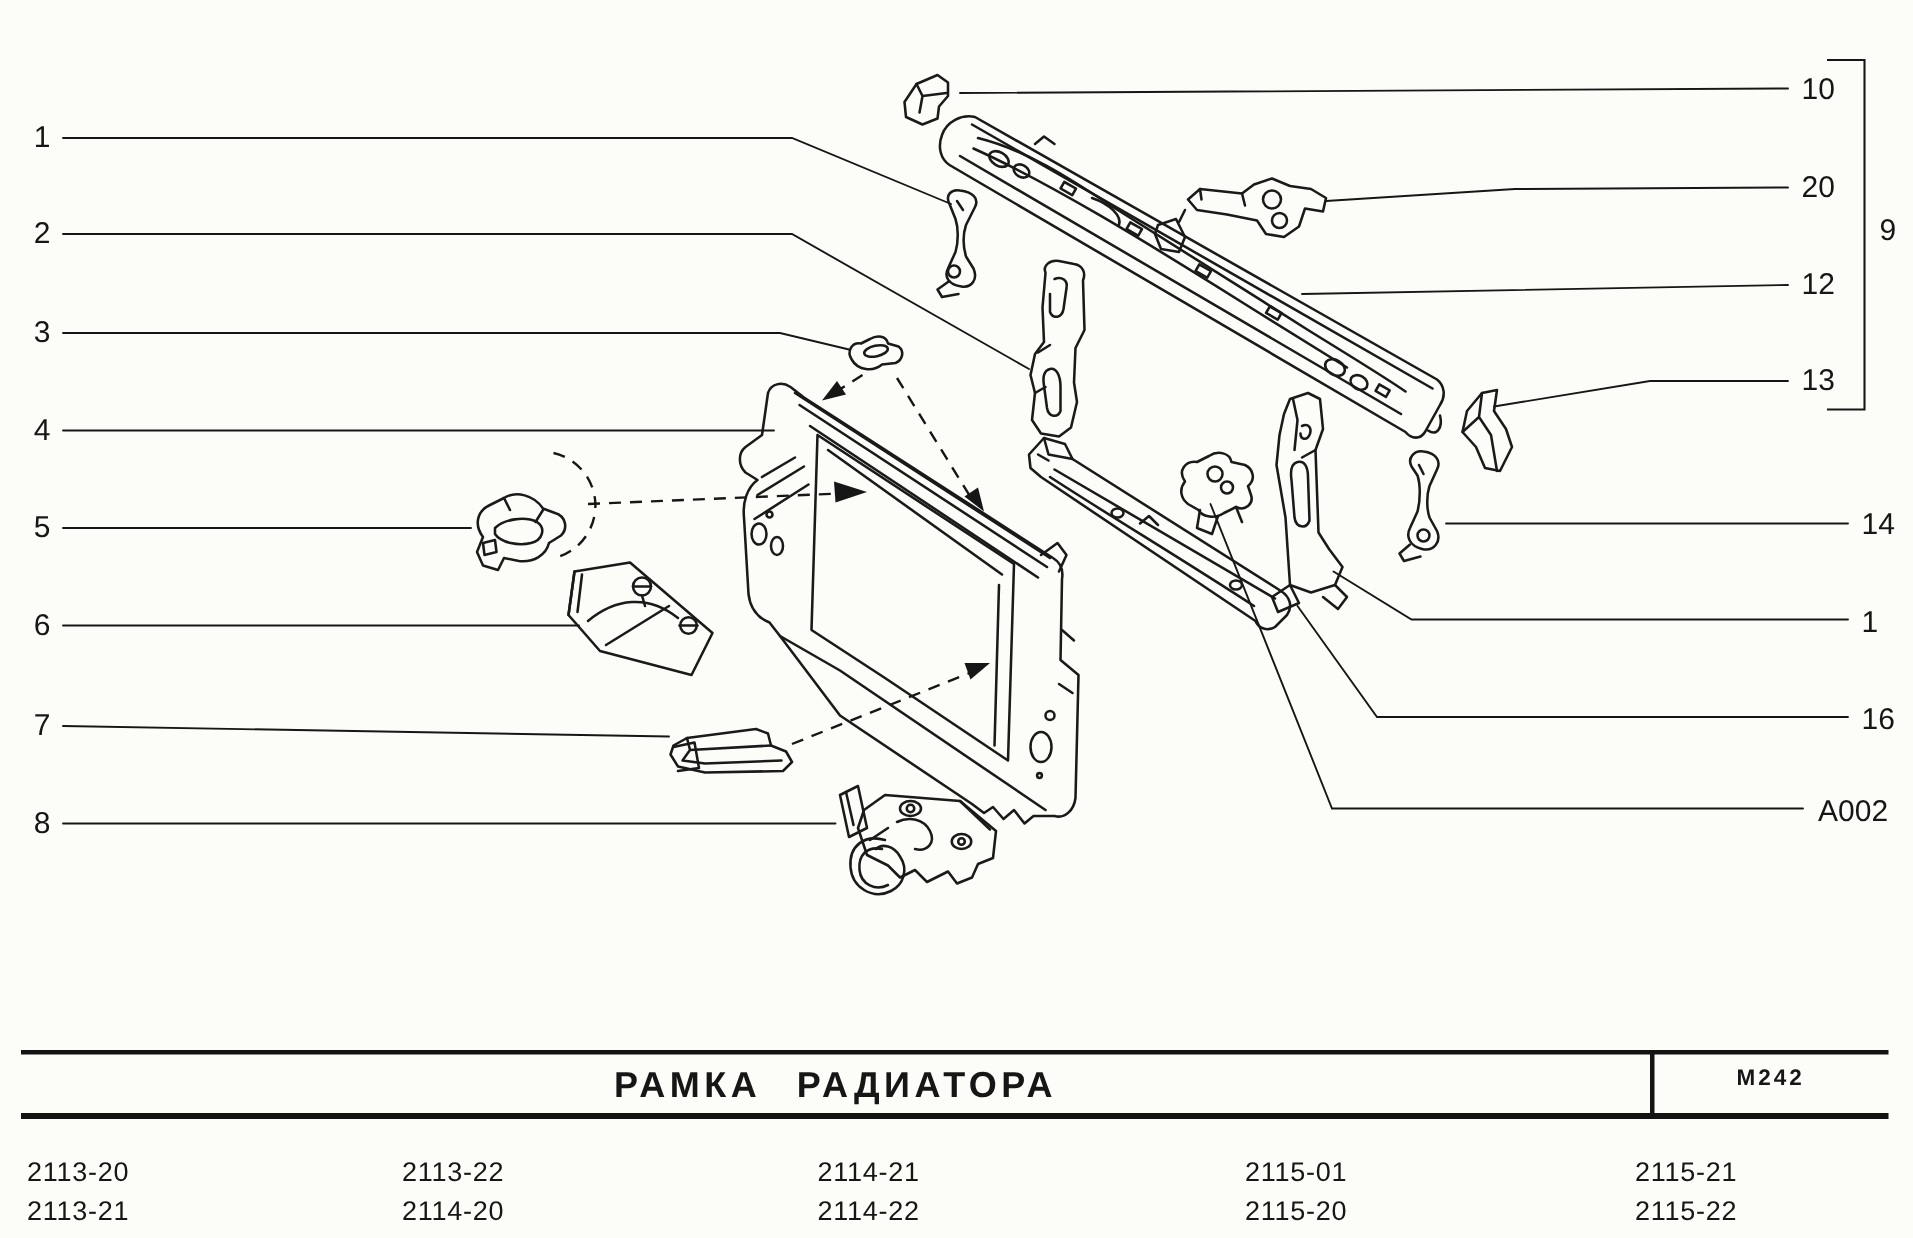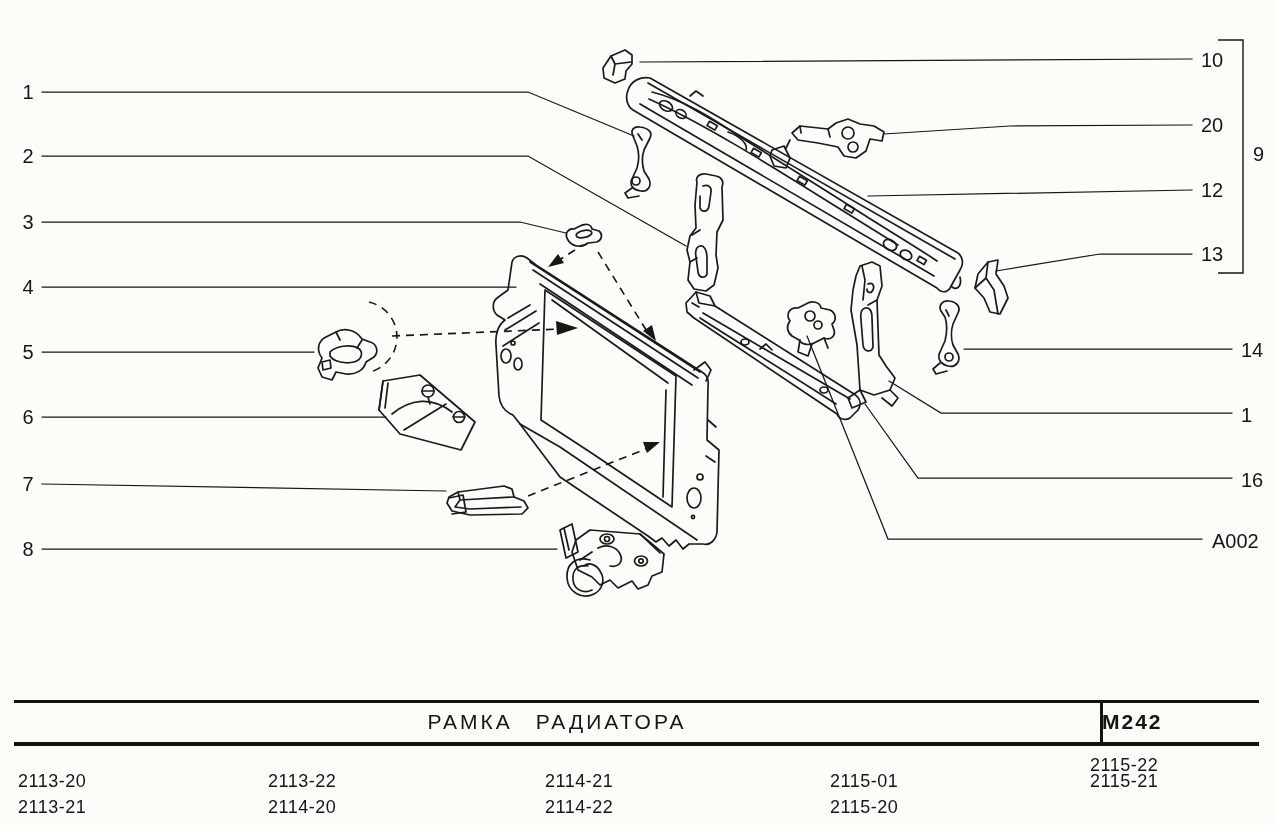--- a/index.html
+++ b/index.html
@@ -18,31 +18,32 @@
     font-size:20px;
     line-height:26px;
     color:#161616;
     user-select:none;
   }
   .callout.left{width:30px;text-align:center;}
   
   .rule{position:absolute;background:#131313;}
   .ftitle{
     position:absolute;
-    font-weight:normal;
-    font-size:21px;
+    font-weight:bold;
+    font-size:24px;
     letter-spacing:3px;
     word-spacing:14px;
     text-align:center;
   }
   .fcode{
     position:absolute;
     font-weight:bold;
-    font-size:21px;
+    font-size:15px;
     letter-spacing:2px;
+    text-align:center;
   }
   .model{
     position:absolute;
     font-weight:normal;
     font-size:18px;
     letter-spacing:0.5px;
   }
 </style>
 </head>
 <body>
@@ -273,16 +274,16 @@
     <div class="model" style="left:18px;top:771px">2113-20</div>
     <div class="model" style="left:268px;top:771px">2113-22</div>
     <div class="model" style="left:545px;top:771px">2114-21</div>
     <div class="model" style="left:830px;top:771px">2115-01</div>
     <div class="model" style="left:1090px;top:771px">2115-21</div>
 
     <div class="model" style="left:18px;top:797px">2113-21</div>
     <div class="model" style="left:268px;top:797px">2114-20</div>
     <div class="model" style="left:545px;top:797px">2114-22</div>
     <div class="model" style="left:830px;top:797px">2115-20</div>
-    <div class="model" style="left:1090px;top:755px">2115-22</div>
+    <div class="model" style="left:1090px;top:797px">2115-22</div>
   </div>
 
 </div>
 
 </body></html>

